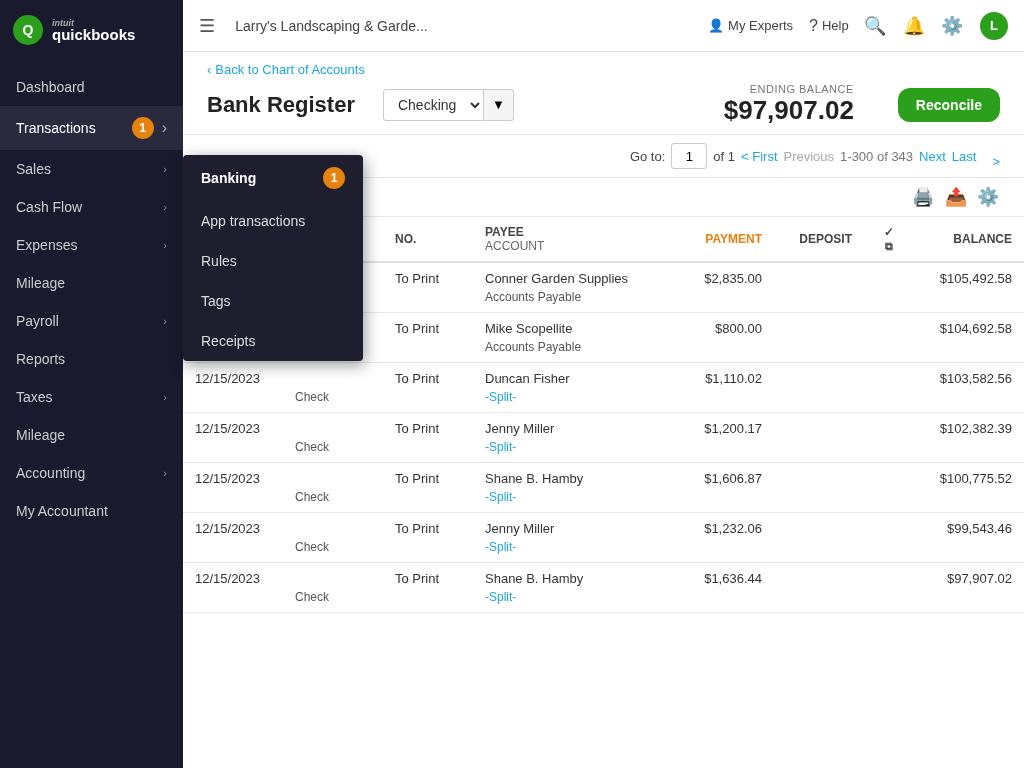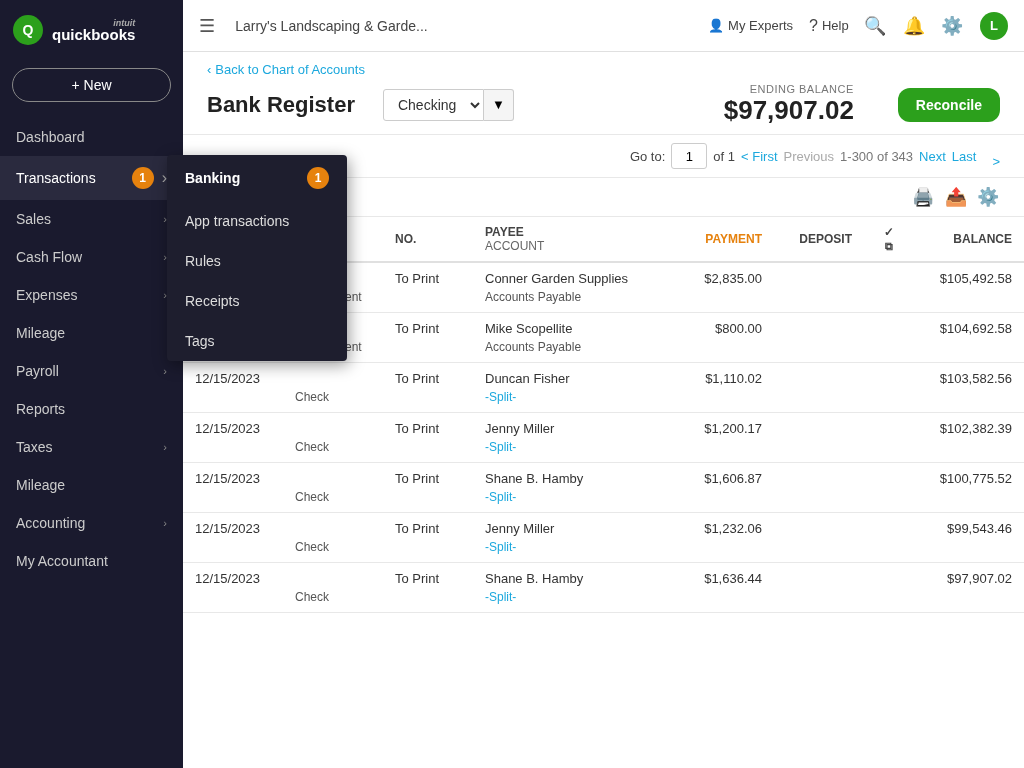--- a/index.html
+++ b/index.html
@@ -2,29 +2,29 @@
 <html><head>
   <meta charset="utf-8">
   <style>
     * { box-sizing: border-box; margin: 0; padding: 0; }
     body { font-family: -apple-system, BlinkMacSystemFont, 'Segoe UI', sans-serif; font-size: 13px; background: #f4f6f8; display: flex; height: 768px; width: 1024px; overflow: hidden; }
 
     
     .sidebar { width: 183px; background: #1a1a2e; color: #ccc; display: flex; flex-direction: column; flex-shrink: 0; height: 768px; }
     .sidebar-logo { display: flex; align-items: center; padding: 14px 12px; background: #1a1a2e; }
     .logo-icon { width: 32px; height: 32px; margin-right: 8px; }
-    .logo-text { color: #fff; font-size: 15px; font-weight: 700; text-align: right; }
+    .logo-text { color: #fff; font-size: 15px; font-weight: 700; }
     .new-btn { margin: 8px 12px; background: transparent; border: 1.5px solid #888; border-radius: 20px; color: #fff; padding: 8px 0; cursor: pointer; display: flex; align-items: center; justify-content: center; gap: 6px; font-size: 14px; font-weight: 500; }
     .sidebar-nav { display: flex; flex-direction: column; flex: 1; overflow-y: auto; padding-top: 8px; }
     .nav-item { display: flex; align-items: center; justify-content: space-between; padding: 11px 16px; color: #ccc; cursor: pointer; font-size: 14px; position: relative; }
     .nav-item.active { background: #2a2a3e; color: #fff; }
     .nav-item .chevron { font-size: 11px; color: #888; }
 
     
-    .dropdown-menu { position: absolute; left: 167px; top: 155px; width: 180px; background: #1e1e2e; border-radius: 4px; z-index: 100; box-shadow: 2px 4px 16px rgba(0,0,0,0.4); }
+    .dropdown-menu { position: absolute; left: 183px; top: 155px; width: 180px; background: #1e1e2e; border-radius: 4px; z-index: 100; box-shadow: 2px 4px 16px rgba(0,0,0,0.4); }
     .dropdown-item { padding: 12px 18px; color: #ddd; cursor: pointer; font-size: 14px; display: flex; align-items: center; gap: 8px; }
     .dropdown-item.active-item { color: #fff; font-weight: 600; }
 
     
     .main-area { flex: 1; display: flex; flex-direction: column; background: #fff; overflow: hidden; }
     .top-bar { height: 52px; background: #fff; border-bottom: 1px solid #e0e0e0; display: flex; align-items: center; padding: 0 16px; gap: 12px; }
     .hamburger { font-size: 18px; color: #555; cursor: pointer; margin-right: 8px; }
     .company-name { font-size: 14px; color: #444; flex: 1; }
     .top-bar-actions { display: flex; align-items: center; gap: 16px; }
     .top-bar-btn { display: flex; align-items: center; gap: 4px; color: #444; font-size: 13px; cursor: pointer; }
@@ -96,21 +96,20 @@
     <svg class="logo-icon" viewBox="0 0 32 32">
       <circle cx="16" cy="16" r="15" fill="#2ca01c"></circle>
       <text x="16" y="21" text-anchor="middle" fill="white" font-size="14" font-weight="bold">Q</text>
     </svg>
     <span class="logo-text">
       <span style="font-style:italic;color:#aaa;font-size:9px;display:block;margin-bottom:-2px">intuit</span>
       quickbooks
     </span>
   </div>
 
-  <button class="new-btn">+ New</button>
 
   <nav class="sidebar-nav">
     <div class="nav-item">
       <span>Dashboard</span>
     </div>
     <div class="nav-item active" style="position:relative;">
       <span>Transactions</span>
       <div style="display:flex;align-items:center;gap:8px;">
         <span class="nav-badge">1</span>
         <span style="color:#aaa;font-size:16px;">›</span>
@@ -160,24 +159,24 @@
     <span>Banking</span>
     <span class="nav-badge">1</span>
   </div>
   <div class="dropdown-item">
     <span>App transactions</span>
   </div>
   <div class="dropdown-item">
     <span>Rules</span>
   </div>
   <div class="dropdown-item">
+    <span>Tags</span>
+  </div>
+  <div class="dropdown-item">
     <span>Receipts</span>
-  </div>
-  <div class="dropdown-item">
-    <span>Tags</span>
   </div>
 </div>
 
 <div class="main-area">
 
   <div class="top-bar">
     <span class="hamburger">☰</span>
     <span class="company-name">Larry's Landscaping &amp; Garde...</span>
     <div class="top-bar-actions">
       <div class="top-bar-btn">

